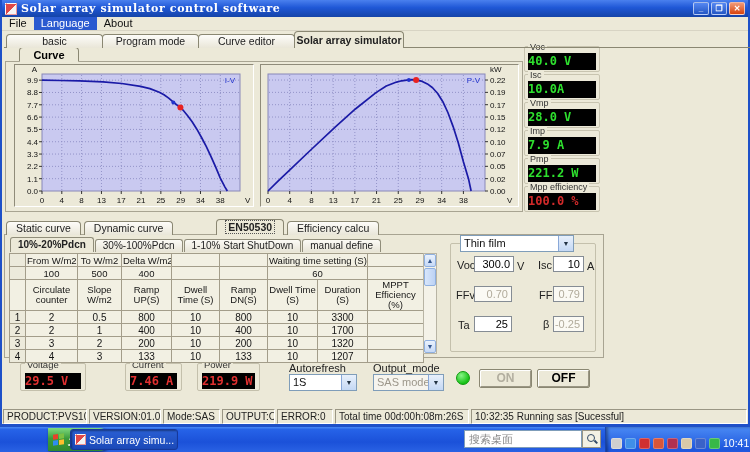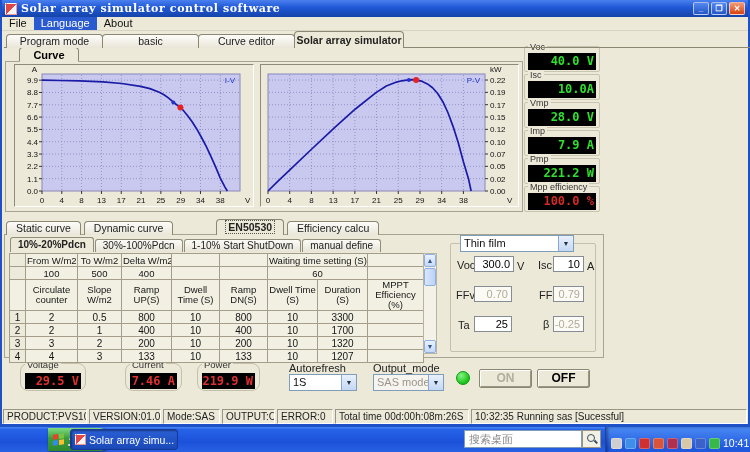--- a/index.html
+++ b/index.html
@@ -27,21 +27,21 @@
 
 .curve-tab{position:absolute;left:17px;top:47px;width:60px;height:15px;line-height:14px;text-align:center;font-weight:bold;font-size:11px;border:1px solid #8a8772;border-bottom:1px solid #ece9d8;border-radius:4px 4px 0 0;background:#ece9d8;z-index:3;}
 .curve-page{position:absolute;left:3px;top:61px;width:518px;height:151px;border:1px solid #a8a492;background:#ece9d8;z-index:2;}
 .chart{position:absolute;background:#ece9d8;border-top:1px solid #8f8b7a;border-left:1px solid #8f8b7a;border-bottom:1px solid #fff;border-right:1px solid #fff;z-index:3;}
 #chart0{left:12px;top:64px;width:240px;height:143px;}
 #chart1{left:258px;top:64px;width:259px;height:143px;}
 
 .vp{position:absolute;left:522px;top:46px;width:76px;height:168px;}
 .vbox{position:relative;height:26px;margin-bottom:2px;border:1px solid #c8c4b0;border-radius:2px;}
 .vbox .glabel{position:absolute;top:-5px;left:3px;background:#ece9d8;padding:0 2px;font-size:9px;color:#333;white-space:nowrap;}
-.lcd{position:absolute;left:3px;right:3px;top:6px;height:17px;background:#000;text-align:right;font:bold 12px "DejaVu Sans Mono",monospace;line-height:17px;padding-right:2px;}
+.lcd{position:absolute;left:3px;right:3px;top:6px;height:17px;background:#000;text-align:left;font:bold 12px "DejaVu Sans Mono",monospace;line-height:17px;padding-right:2px;}
 
 .ltabs{position:absolute;left:4px;top:219px;height:16px;display:flex;align-items:flex-end;z-index:4;}
 .ltab{padding:0 9px;height:14px;line-height:13px;font-size:10.5px;border:1px solid #8a8772;border-bottom:none;border-radius:4px 4px 0 0;background:linear-gradient(#fdfcf9,#e9e6d8);margin-right:3px;color:#222;}
 .ltab.active{height:16px;line-height:15px;font-weight:bold;background:#ece9d8;margin-left:40px;}
 .ltab.active .foc{outline:1px dotted #555;padding:0 2px;}
 .lower-page{position:absolute;left:2px;top:234px;width:600px;height:124px;border:1px solid #a8a492;background:#ece9d8;z-index:2;}
 .stabs{position:absolute;left:8px;top:237px;height:15px;display:flex;align-items:flex-end;z-index:4;}
 .stab{padding:0 7px;height:13px;line-height:12px;font-size:10px;border:1px solid #908d7a;border-bottom:none;border-radius:3px 3px 0 0;background:linear-gradient(#fbfaf5,#e7e4d6);margin-right:1px;color:#222;}
 .stab.active{height:15px;line-height:14px;font-weight:bold;background:#ece9d8;}
 
@@ -58,21 +58,21 @@
 .sthumb{position:absolute;left:0;top:14px;width:12px;height:18px;background:linear-gradient(90deg,#d8e6fb,#bcd2f4);border:1px solid #8fb0e0;border-radius:2px;}
 
 .pvgrp{position:absolute;left:448px;top:243px;width:146px;height:109px;border:1px solid #c4c0ac;border-radius:2px;z-index:3;}
 .combo{position:absolute;height:17px;background:#fff;border:1px solid #7f9db9;font-size:11px;line-height:15px;padding-left:3px;color:#111;z-index:6;overflow:hidden;}
 .combo .drop{position:absolute;right:0;top:0;bottom:0;width:15px;background:linear-gradient(#e8f0fb,#c4d8f4);border-left:1px solid #89a8d8;color:#234;font-size:7px;line-height:15px;text-align:center;}
 .combo.disabled{background:#f6f4ee;color:#9c968a;}
 .flabel{position:absolute;font-size:11px;color:#222;z-index:5;}
 .field{position:absolute;height:16px;background:#fff;border:1px solid #858c94;font-size:11px;line-height:14px;text-align:right;padding-right:3px;color:#000;z-index:5;}
 .field.disabled{background:#fbfaf4;color:#b1ab9b;}
 
-.bgrp{position:absolute;top:363px;height:28px;border:1px solid #c4c0ac;border-radius:8px;}
+.bgrp{position:absolute;top:363px;height:28px;border:1px solid #c4c0ac;border-radius:2px;}
 .bgrp .glabel{position:absolute;top:-5px;left:4px;background:#ece9d8;padding:0 2px;font-size:9.5px;color:#333;white-space:nowrap;}
 .bgrp .lcd{top:9px;height:16px;line-height:16px;left:4px;right:4px;}
 .ctrl-label{position:absolute;font-size:11px;color:#222;}
 .greendot{position:absolute;left:454px;top:371px;width:14px;height:14px;border-radius:50%;background:radial-gradient(circle at 35% 30%,#86f586,#17c217 70%);border:1px solid #0c9a0c;}
 .pbtn{position:absolute;top:369px;width:53px;height:19px;background:#ece9d8;border:1px solid #8a8772;box-shadow:inset 1px 1px 0 #fff,inset -1px -1px 0 #9a9684;font-size:12px;font-weight:bold;text-align:center;line-height:17px;border-radius:2px;}
 .pbtn.on{left:477px;color:#b2ae9f;}
 .pbtn.off{left:535px;color:#000;}
 
 .statusbar{position:absolute;left:0;top:408px;width:746px;height:17px;display:flex;gap:2px;padding:0 1px;align-items:center;}
 .scell{border:1px solid;border-color:#9a9684 #fff #fff #9a9684;height:15px;line-height:13px;padding:0 3px;font-size:10px;color:#222;white-space:nowrap;overflow:hidden;background:#ece9d8;}
@@ -108,22 +108,22 @@
       </span>
     </div>
 
     <div class="menubar">
       <span class="menu-item">File</span>
       <span class="menu-item selected">Language</span>
       <span class="menu-item">About</span>
     </div>
 
     <div class="main-tabs">
+      <span class="mtab">basic</span>
       <span class="mtab">Program mode</span>
-      <span class="mtab">basic</span>
       <span class="mtab">Curve editor</span>
       <span class="mtab active">Solar array simulator</span>
     </div>
     <div class="tabline"></div>
 
     <div class="curve-tab">Curve</div>
     <div class="curve-page"></div>
     <div class="chart" id="chart0"><svg width="238" height="141" font-family="Liberation Sans, sans-serif">
           <rect x="27" y="9" width="198" height="117" fill="#c9c9f0" stroke="#8888b8"></rect>
           <line x1="27" y1="126" x2="27" y2="129" stroke="#333"></line>

